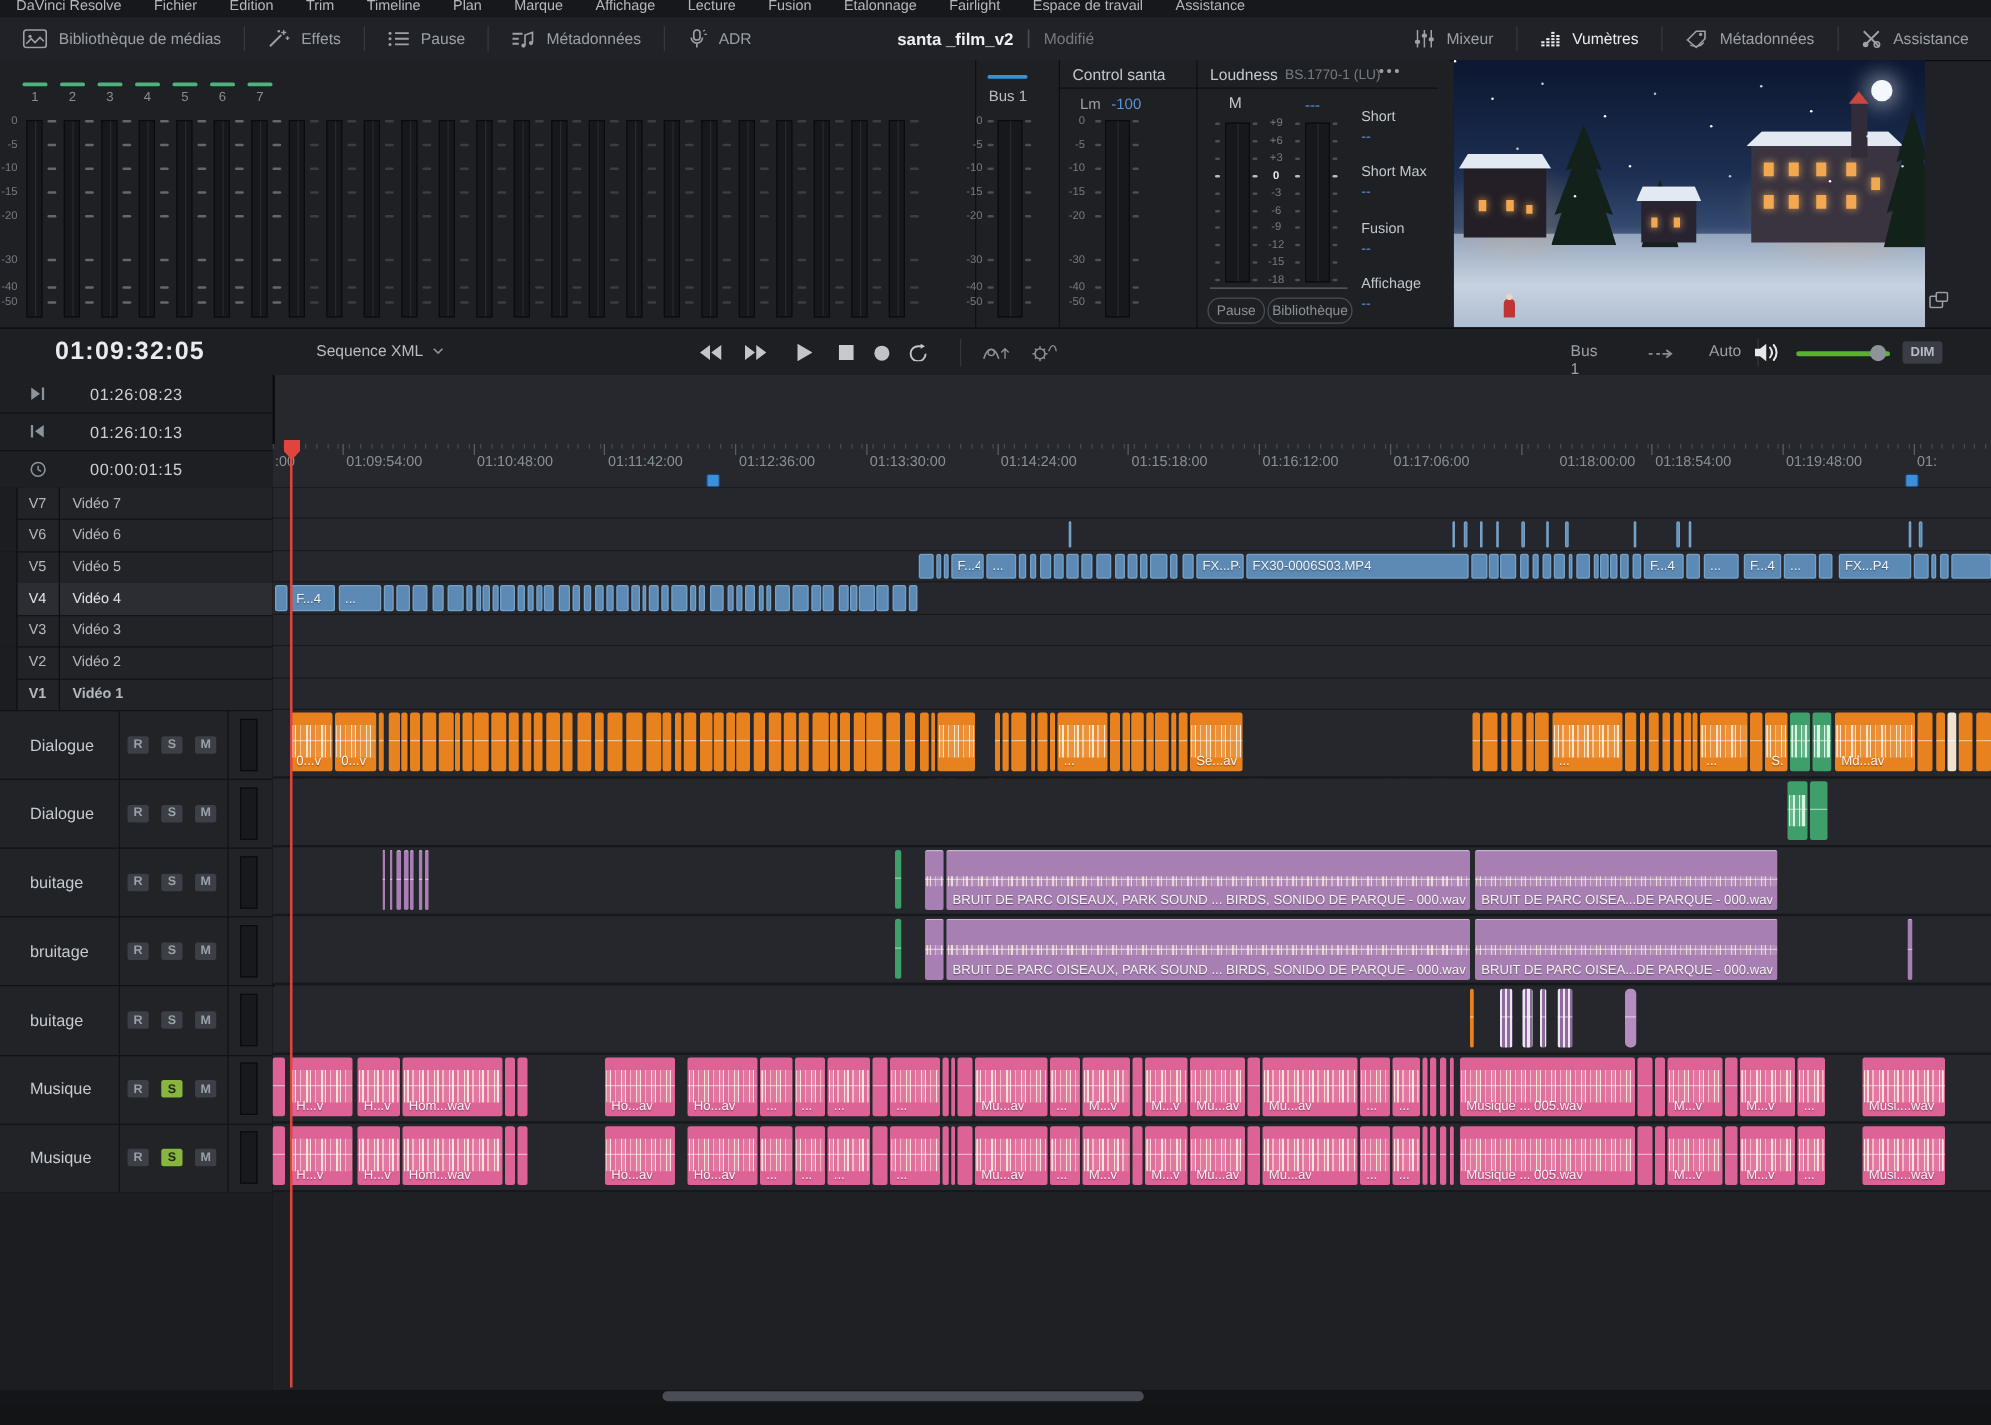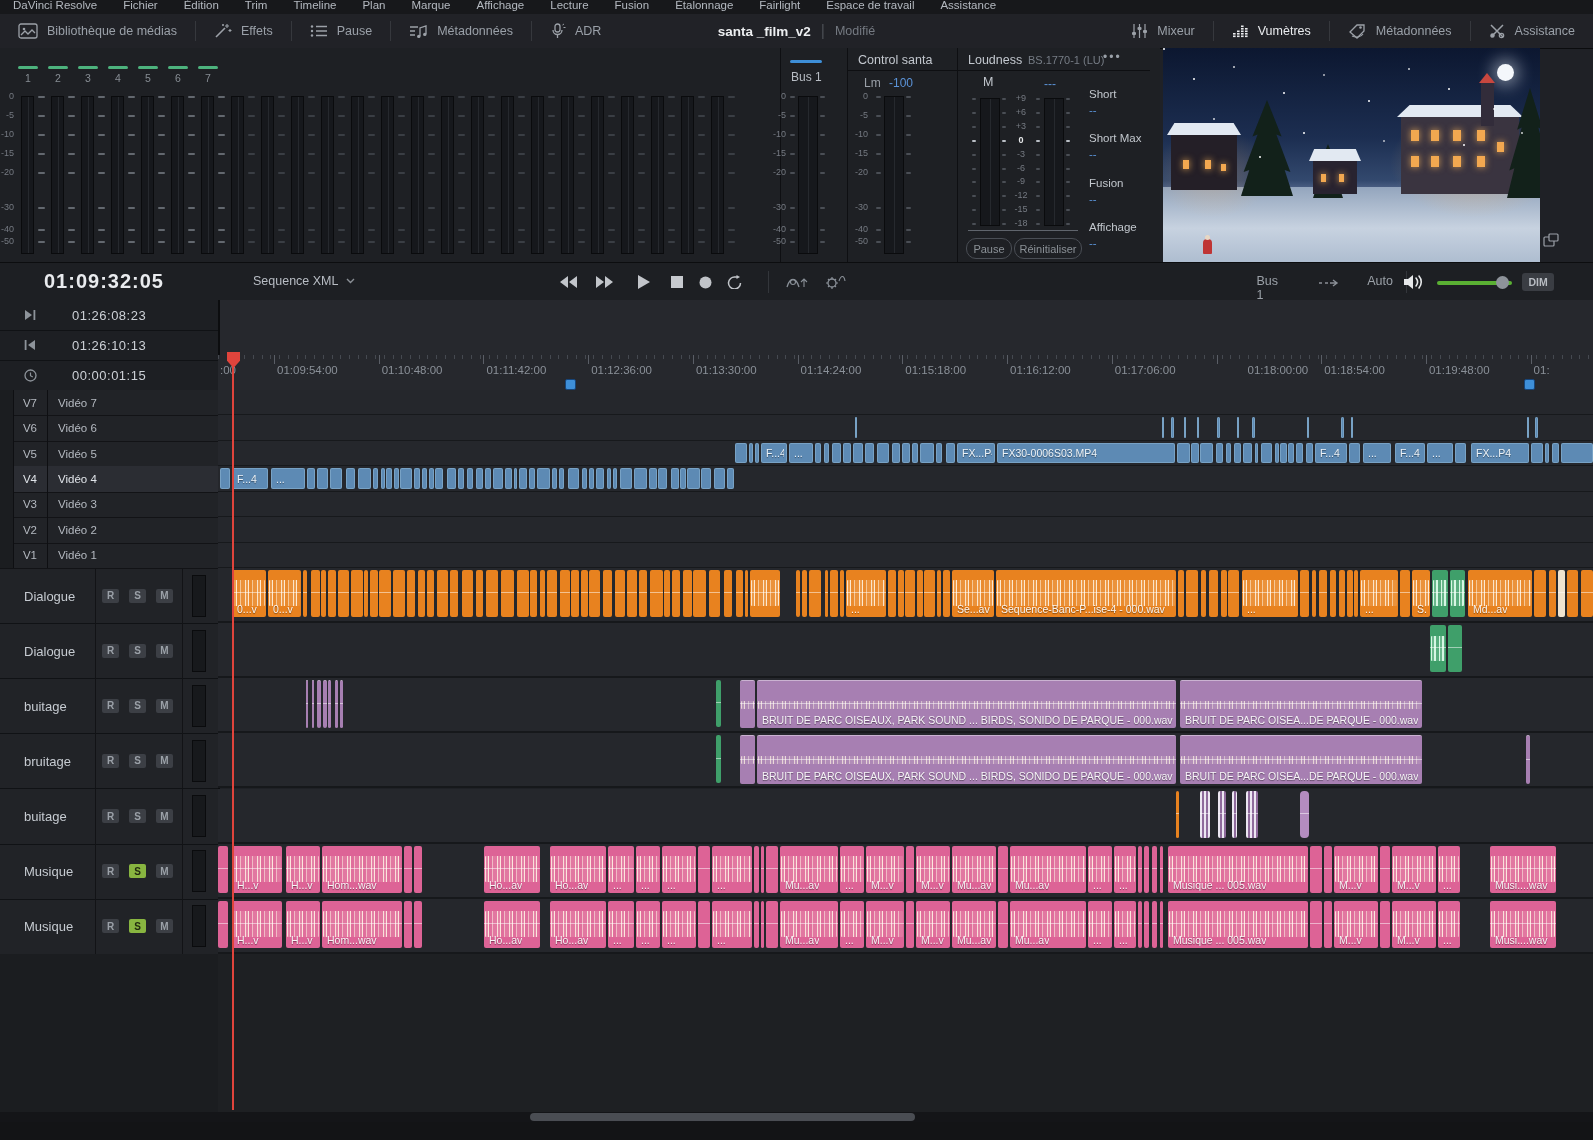--- a/index.html
+++ b/index.html
@@ -717,21 +717,21 @@
       <div class="m-tick" style="left: 1002px; top: 161.2px; width: 4px; background: rgb(74, 78, 85);"></div>
       <div class="m-tick" style="left: 1036px; top: 161.2px; width: 4px; background: rgb(74, 78, 85);"></div>
       <div class="m-tick" style="left: 1066px; top: 161.2px; width: 4px; background: rgb(74, 78, 85);"></div>
       <div class="m-scale" style="left: 1010px; top: 170.1px; width: 22px; text-align: center;">-18</div>
       <div class="m-tick" style="left: 972px; top: 175.1px; width: 4px; background: rgb(74, 78, 85);"></div>
       <div class="m-tick" style="left: 1002px; top: 175.1px; width: 4px; background: rgb(74, 78, 85);"></div>
       <div class="m-tick" style="left: 1036px; top: 175.1px; width: 4px; background: rgb(74, 78, 85);"></div>
       <div class="m-tick" style="left: 1066px; top: 175.1px; width: 4px; background: rgb(74, 78, 85);"></div>
       <div class="panel-line" style="left: 968px; top: 182px; width: 110px; height: 1px; background: rgb(96, 101, 109);"></div>
       <div class="loud-btn" style="left: 966px; top: 190px; width: 44px;">Pause</div>
-      <div class="loud-btn" style="left: 1014px; top: 190px; width: 66px;">Réinitialiser</div>
+      <div class="loud-btn" style="left: 1014px; top: 190px; width: 66px;">Bibliothèque</div>
       <div class="stat-l" style="left: 1089px; top: 40px;">Short</div>
       <div class="stat-v" style="left: 1089px; top: 56px;">--</div>
       <div class="stat-l" style="left: 1089px; top: 84px;">Short Max</div>
       <div class="stat-v" style="left: 1089px; top: 100px;">--</div>
       <div class="stat-l" style="left: 1089px; top: 129px;">Fusion</div>
       <div class="stat-v" style="left: 1089px; top: 145px;">--</div>
       <div class="stat-l" style="left: 1089px; top: 173px;">Affichage</div>
       <div class="stat-v" style="left: 1089px; top: 189px;">--</div>
     </div>
 
@@ -1239,21 +1239,21 @@
       <div class="vrow" style="top: 101.7px; height: 25.4px;">
         <div class="edge"></div>
         <div class="num">V3</div>
         <div class="nm">Vidéo 3</div>
       </div>
       <div class="vrow" style="top: 127.2px; height: 25.4px;">
         <div class="edge"></div>
         <div class="num">V2</div>
         <div class="nm">Vidéo 2</div>
       </div>
-      <div class="vrow" style="top: 152.6px; height: 25.4px;">
+      <div class="vrow" style="top: 152.6px; height: 25.4px; font-weight: bold;">
         <div class="edge"></div>
         <div class="num">V1</div>
         <div class="nm">Vidéo 1</div>
       </div>
       <div class="arow" style="top: 178px; height: 55.1px;">
         <div class="nm">Dialogue</div>
         <div class="c1"></div>
         <div class="c2"></div>
         <div class="rsm" style="left: 102px;">R</div>
         <div class="rsm" style="left: 129px;">S</div>
@@ -1519,24 +1519,20 @@
         <div class="clip c-orange aa" style="left: 679.6px; top: 2px; width: 6.3px; height: 47.15px;"></div>
         <div class="clip c-orange aa" style="left: 687.2px; top: 2px; width: 9.8px; height: 47.15px;"></div>
         <div class="clip c-orange aa" style="left: 698.8px; top: 2px; width: 5.8px; height: 47.15px;"></div>
         <div class="clip c-orange aa" style="left: 706.2px; top: 2px; width: 10.9px; height: 47.15px;"></div>
         <div class="clip c-orange aa" style="left: 718.6px; top: 2px; width: 4.1px; height: 47.15px;"></div>
         <div class="clip c-orange aa" style="left: 724.8px; top: 2px; width: 7.2px; height: 47.15px;"></div>
         <div class="clip c-orange aa" style="left: 734px; top: 2px; width: 42px; height: 47.15px;">
           <div class="wf"></div>
           <div class="lbl">Se...av</div>
         </div>
-        <div class="clip c-orange aa" style="left: 778px; top: 2px; width: 180px; height: 47.15px;">
-          <div class="wf"></div>
-          <div class="lbl">Sequence-Banc-P...ise-4 - 000.wav</div>
-        </div>
         <div class="clip c-orange aa" style="left: 960px; top: 2px; width: 5.9px; height: 47.15px;"></div>
         <div class="clip c-orange aa" style="left: 968.1px; top: 2px; width: 12.4px; height: 47.15px;"></div>
         <div class="clip c-orange aa" style="left: 983px; top: 2px; width: 5.4px; height: 47.15px;"></div>
         <div class="clip c-orange aa" style="left: 990.6px; top: 2px; width: 9.9px; height: 47.15px;"></div>
         <div class="clip c-orange aa" style="left: 1003.4px; top: 2px; width: 5.7px; height: 47.15px;"></div>
         <div class="clip c-orange aa" style="left: 1010.2px; top: 2px; width: 11.3px; height: 47.15px;"></div>
         <div class="clip c-orange aa" style="left: 1024px; top: 2px; width: 56px; height: 47.15px;">
           <div class="wf"></div>
           <div class="lbl">...</div>
         </div>

